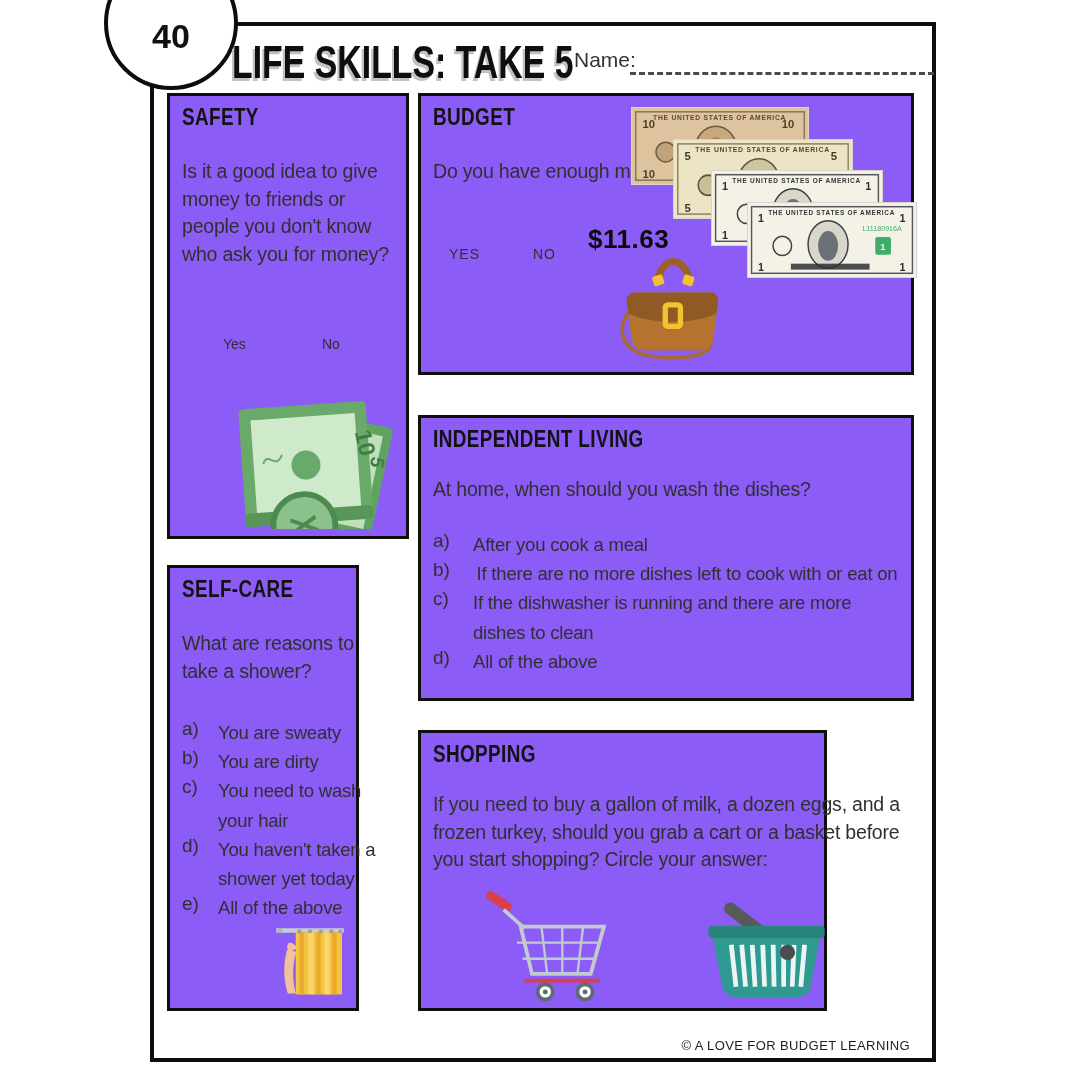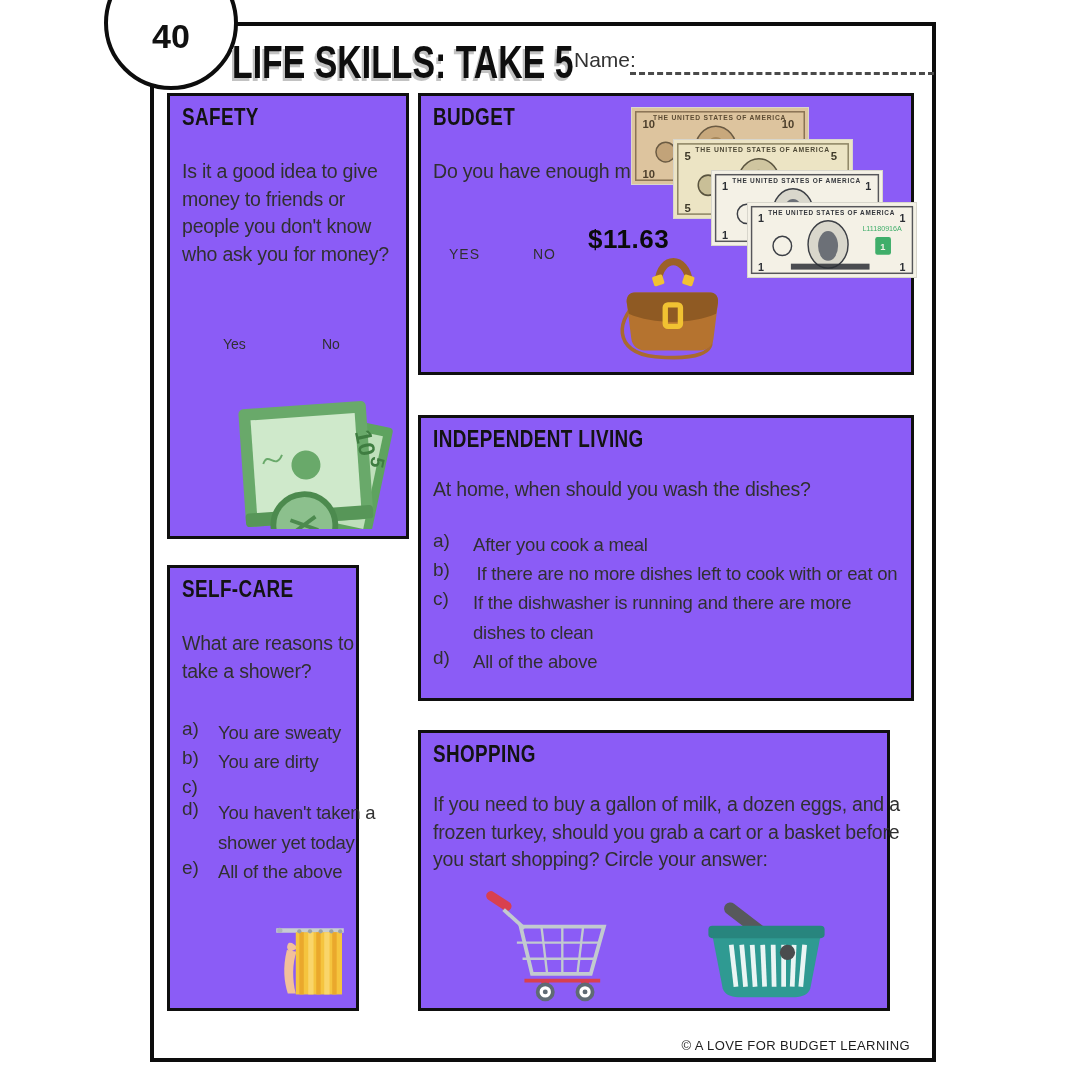--- a/index.html
+++ b/index.html
@@ -193,20 +193,21 @@
       <div class="choice-row">
         <div class="choice-letter">a)</div>
         <div class="choice-text" style="width:172px;">You are sweaty</div>
       </div>
       <div class="choice-row">
         <div class="choice-letter">b)</div>
         <div class="choice-text" style="width:172px;">You are dirty</div>
       </div>
       <div class="choice-row">
         <div class="choice-letter">c)</div>
+        <div class="choice-text" style="width:172px;">You need to wash your hair</div>
       </div>
       <div class="choice-row">
         <div class="choice-letter">d)</div>
         <div class="choice-text" style="width:160px;">You haven't taken a shower yet today</div>
       </div>
       <div class="choice-row">
         <div class="choice-letter">e)</div>
         <div class="choice-text" style="width:172px;">All of the above</div>
       </div>
     </div>
@@ -225,21 +226,21 @@
         <rect x="65" y="16" width="5" height="70" fill="#eaa82c"></rect>
         <circle cx="28" cy="15" r="2.4" fill="#9aa1a8"></circle>
         <circle cx="40" cy="15" r="2.4" fill="#9aa1a8"></circle>
         <circle cx="52" cy="15" r="2.4" fill="#9aa1a8"></circle>
         <circle cx="64" cy="15" r="2.4" fill="#9aa1a8"></circle>
         <circle cx="74" cy="15" r="2.4" fill="#9aa1a8"></circle>
       </svg>
     </div>
   </div>
 
-  <div class="qbox" style="left:418px;top:730px;width:472px;height:281px;padding-left:48px;">
+  <div class="qbox" style="left:418px;top:730px;width:409px;height:281px;padding-left:48px;">
     <div class="box-title">SHOPPING</div>
     <div class="question" style="left:12px;top:58px;width:468px;">If you need to buy a gallon of milk, a dozen eggs, and a frozen turkey, should you grab a cart or a basket before you start shopping?  Circle your answer:</div>
 
     <div class="illu" style="left:58px;top:155px;">
       <svg width="142" height="115" viewBox="0 0 150 120">
         <rect x="6" y="8" width="30" height="10" rx="5" fill="#d8404f" transform="rotate(33 21 13)"></rect>
         <line x1="26" y1="22" x2="48" y2="42" stroke="#c2cacf" stroke-width="4"></line>
         <path d="M44,40 L132,40 L118,90 L56,90 Z" fill="none" stroke="#c2cacf" stroke-width="4"></path>
         <line x1="66" y1="40" x2="72" y2="90" stroke="#c2cacf" stroke-width="2.5"></line>
         <line x1="88" y1="40" x2="88" y2="90" stroke="#c2cacf" stroke-width="2.5"></line>

